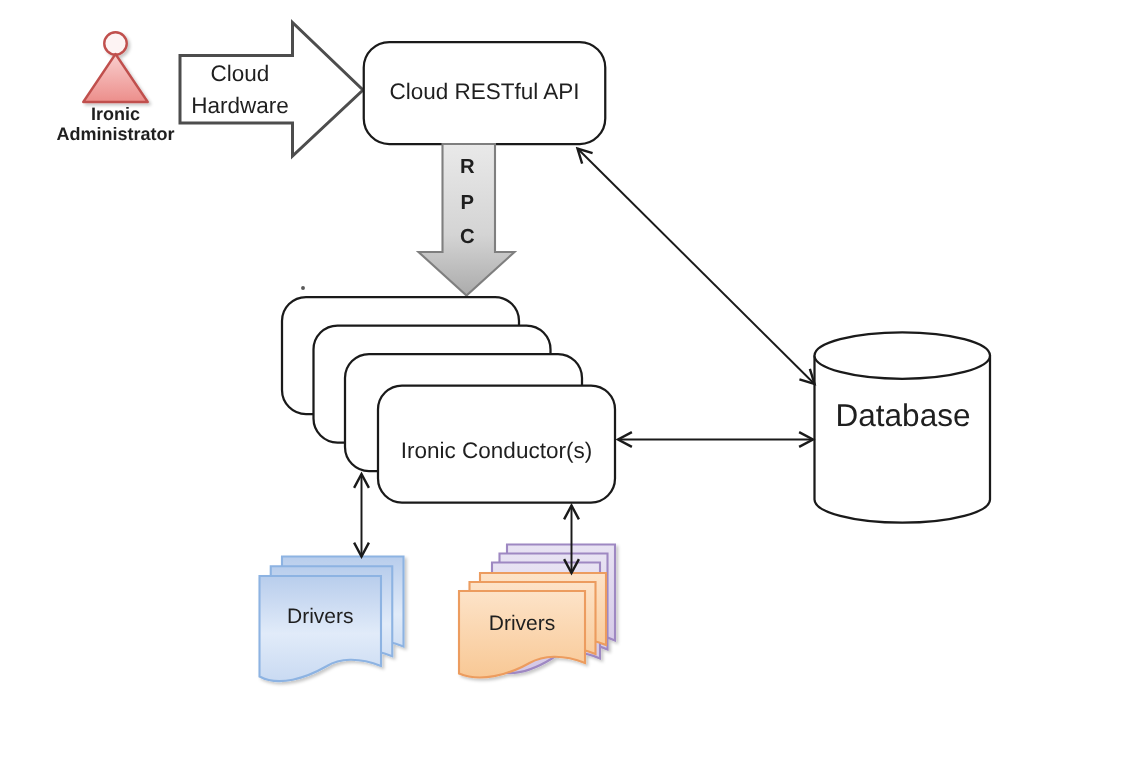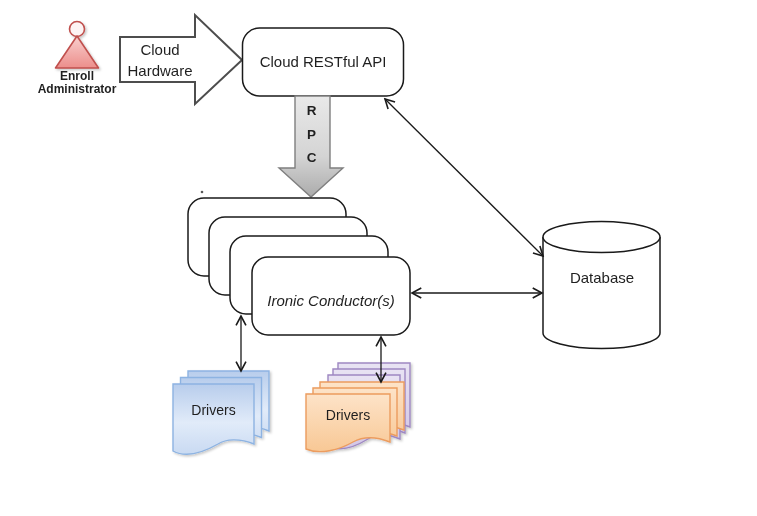--- a/index.html
+++ b/index.html
@@ -6,22 +6,22 @@
   #canvas{
     position:relative;width:757px;height:516px;background:#ffffff;overflow:hidden;
     font-family:"Liberation Sans", sans-serif;
   }
   #shapes{position:absolute;left:0;top:0;}
   .lbl{
     position:absolute;display:flex;align-items:center;justify-content:center;
     text-align:center;color:#1f1f1f;white-space:normal;line-height:1.15;
   }
   .lbl-api{left:242px;top:28px;width:162px;height:68px;font-size:15px;}
-  .lbl-conductor{left:252px;top:257px;width:158px;height:88px;font-size:15px;font-style:italic;}
-  .lbl-database{left:543px;top:258px;width:118px;height:40px;font-size:15px;text-align:right;}
+  .lbl-conductor{left:252px;top:257px;width:158px;height:88px;font-size:15px;}
+  .lbl-database{left:543px;top:258px;width:118px;height:40px;font-size:21px;text-align:right;}
   .lbl-admin{left:29px;top:70px;width:96px;font-size:12px;font-weight:bold;line-height:13px;}
   .lbl-enroll1{left:118px;top:41px;width:84px;height:18px;font-size:15px;}
   .lbl-enroll2{left:118px;top:62px;width:84px;height:18px;font-size:15px;text-align:right;}
   .rpc-col{
     position:absolute;left:296px;top:103px;width:31px;height:62px;
     display:flex;flex-direction:column;align-items:center;justify-content:space-between;
     font-size:13.5px;font-weight:600;color:#1f1f1f;
   }
   .lbl-drivers-blue{left:173px;top:401px;width:81px;height:18px;font-size:14px;}
   .lbl-drivers-orange{left:306px;top:406px;width:84px;height:18px;font-size:14px;}
@@ -104,21 +104,21 @@
     <g stroke="#1a1a1a" stroke-width="1.3">
       <line x1="385" y1="99" x2="543" y2="256" marker-start="url(#arrowHead)" marker-end="url(#arrowHead)"></line>
       <line x1="412" y1="293" x2="542" y2="293" marker-start="url(#arrowHead)" marker-end="url(#arrowHead)"></line>
       <line x1="241" y1="316" x2="241" y2="371" marker-start="url(#arrowHead)" marker-end="url(#arrowHead)"></line>
       <line x1="381" y1="337" x2="381" y2="382" marker-start="url(#arrowHead)" marker-end="url(#arrowHead)"></line>
     </g>
 
     <circle cx="202" cy="192" r="1.3" fill="#595959"></circle>
   </svg>
 
-  <div class="lbl lbl-admin">Enroll Administrator</div>
+  <div class="lbl lbl-admin">Ironic Administrator</div>
 
   <div class="lbl lbl-enroll1">Cloud</div>
   <div class="lbl lbl-enroll2">Hardware</div>
 
   <div class="lbl lbl-api">Cloud RESTful API</div>
 
   <div class="rpc-col">
     <span>R</span>
     <span>P</span>
     <span>C</span>

